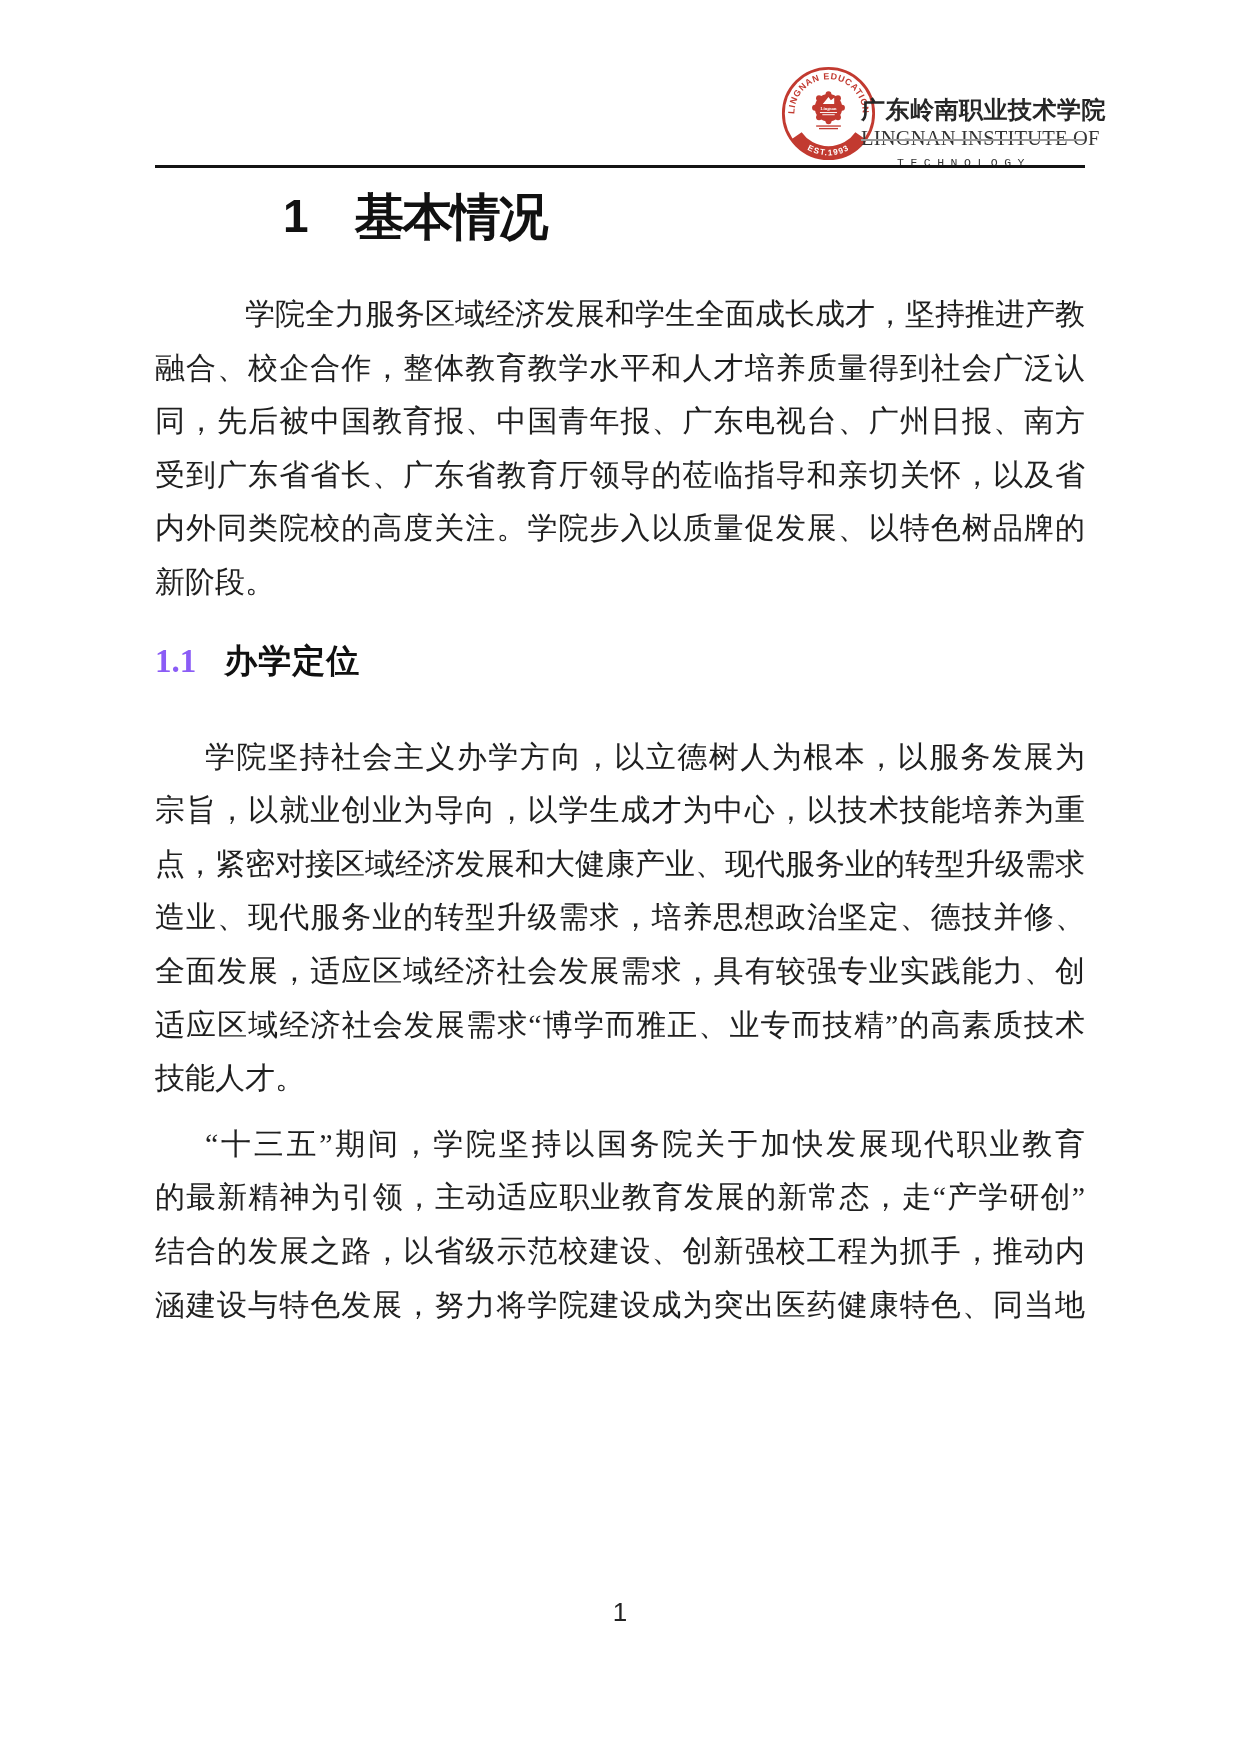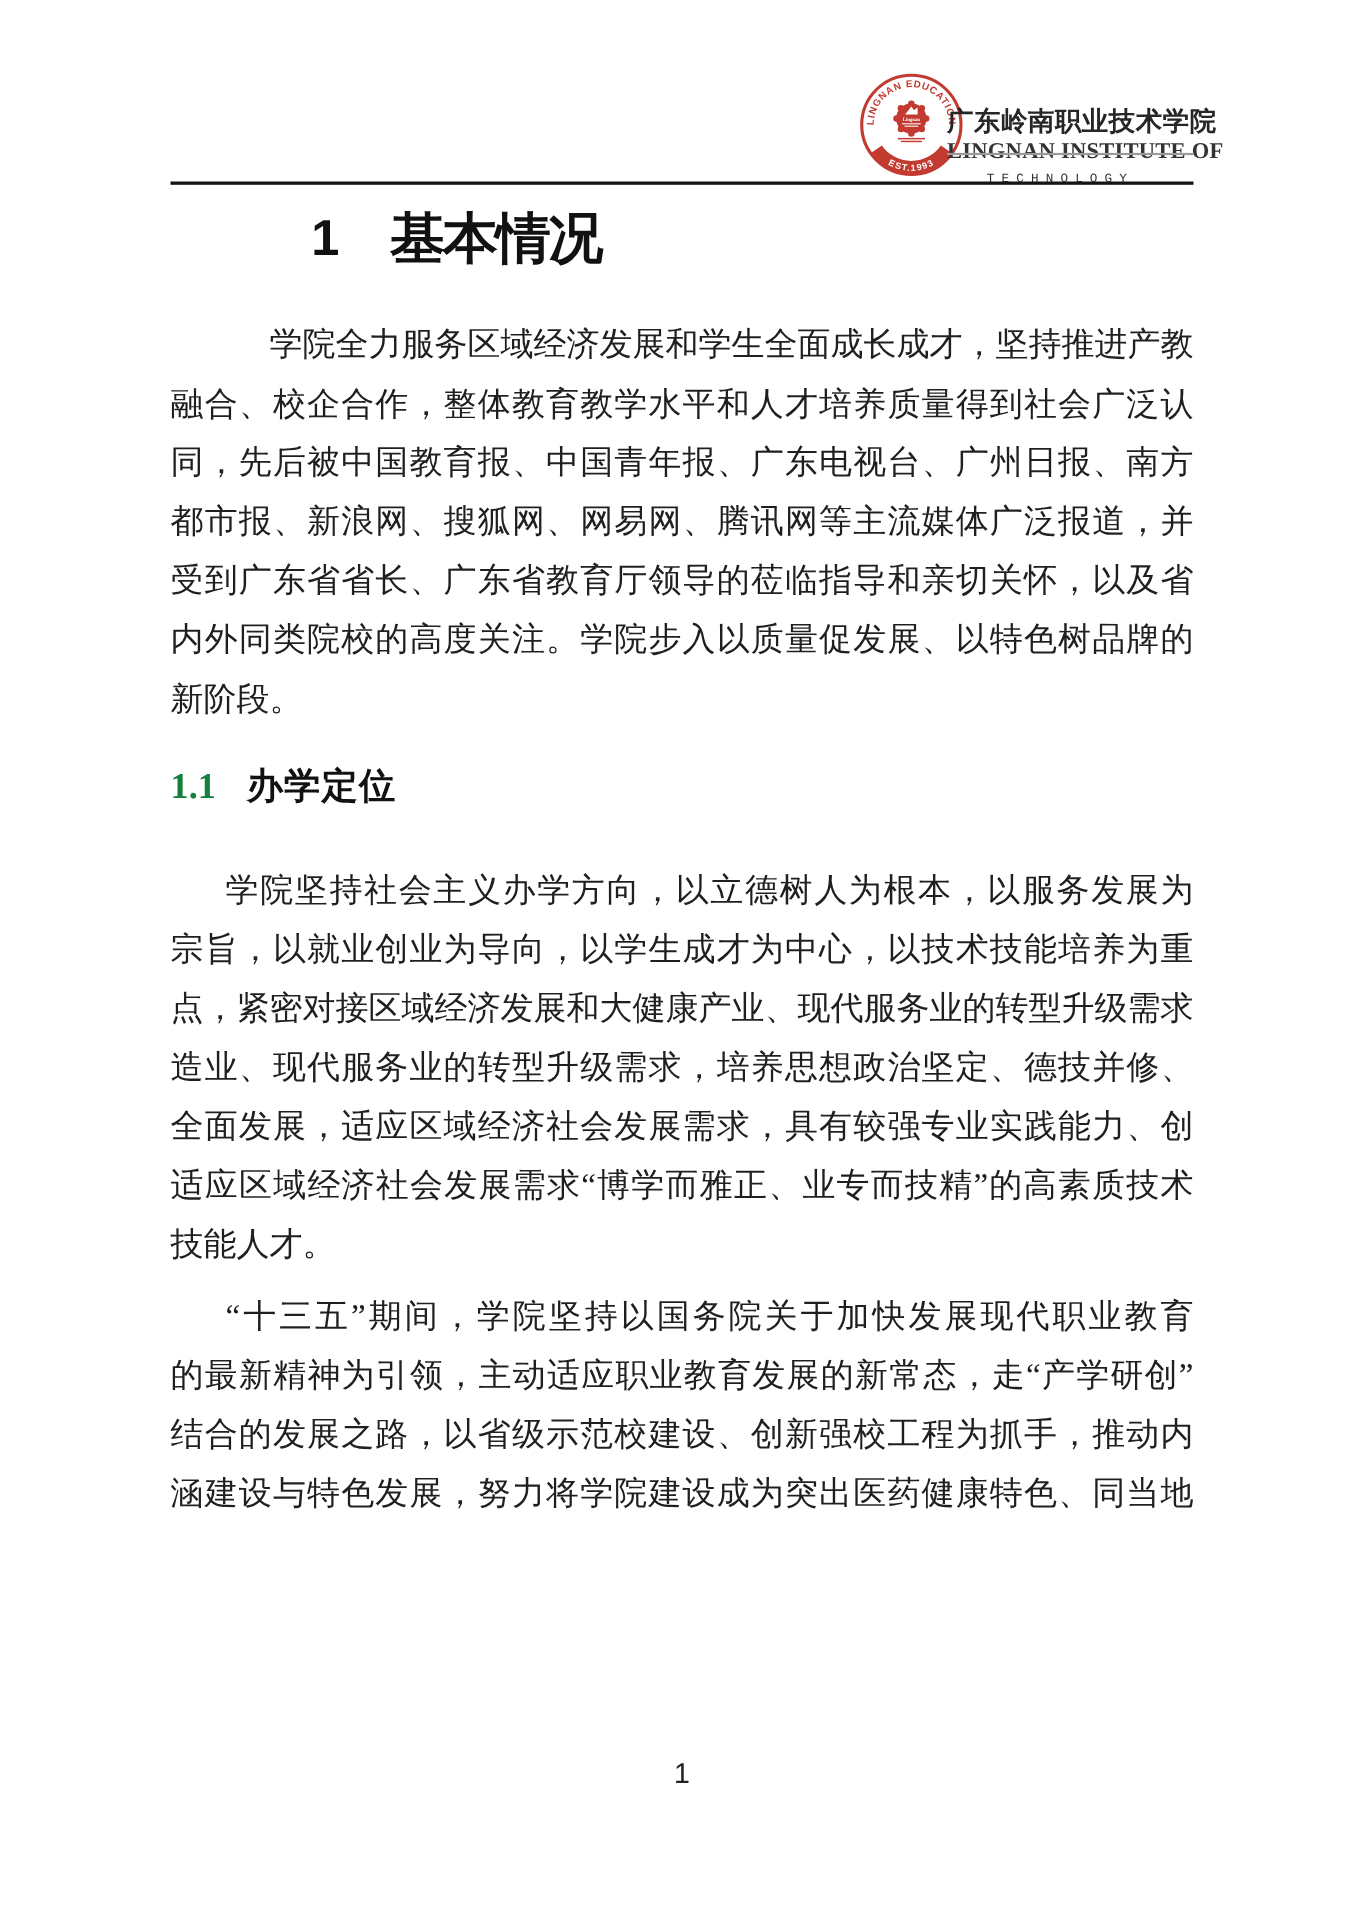--- a/index.html
+++ b/index.html
@@ -10,21 +10,21 @@
   }
   
   .logo-wrap{position:absolute;left:781px;top:66px;width:95px;height:95px;}
   .header-text{position:absolute;left:861px;top:94px;width:200px;text-align:center;}
   .inst-cn{
     font-family:"Liberation Sans","DejaVu Sans",sans-serif;
     font-weight:bold;font-size:24px;letter-spacing:0.5px;color:#262626;white-space:nowrap;
   }
   .inst-en{
     font-family:"Liberation Serif","DejaVu Serif",serif;
-    font-weight:bold;font-size:20.5px;color:#333;white-space:nowrap;margin-top:1px;letter-spacing:0.2px;text-align:center;
+    font-weight:normal;font-size:20.5px;color:#333;white-space:nowrap;margin-top:1px;letter-spacing:0.2px;text-align:center;
   }
   .en-underline{position:absolute;left:861px;top:139px;width:224px;height:2px;background:#9a9a9a;}
   .inst-en2{
     font-family:Liberation Mono, monospace;
     font-size:11.5px;color:#333;letter-spacing:6.5px;margin-top:6px;white-space:nowrap;
     padding-left:6px;
   }
   .header-rule{position:absolute;left:155px;top:165px;width:930px;height:2.6px;background:#141414;}
   
   .chapter-title{
@@ -47,21 +47,21 @@
   }
   .line{text-align:justify;text-align-last:justify;}
   .line.parend{text-align-last:left;}
   .line.ind90{text-indent:90px;}
   .line.ind50{text-indent:50px;}
   .section-heading{
     height:40px;line-height:40px;margin-top:32px;white-space:nowrap;
   }
   .sec-num{
     font-family:"Liberation Serif","DejaVu Serif",serif;
-    font-weight:bold;font-size:33px;color:#15803d;
+    font-weight:bold;font-size:33px;color:#8b5cf6;
   }
   .sec-gap{display:inline-block;width:28px;}
   .sec-title{
     font-family:"Liberation Sans","DejaVu Sans",sans-serif;
     font-weight:bold;font-size:33px;color:#111;letter-spacing:1px;
   }
   .para-s1{margin-top:49px;}
   .para-s2{margin-top:12px;}
   
   .footer{
@@ -124,21 +124,20 @@
     <span class="chapter-num">1</span><span class="chapter-gap"></span><span class="chapter-text">基本情况</span>
   </div>
 
   <div class="body">
 
 
     <div>
       <div class="line ind90">学院全力服务区域经济发展和学生全面成长成才，坚持推进产教</div>
       <div class="line">融合、校企合作，整体教育教学水平和人才培养质量得到社会广泛认</div>
       <div class="line">同，先后被中国教育报、中国青年报、广东电视台、广州日报、南方</div>
-      <div class="line">都市报、新浪网、搜狐网、网易网、腾讯网等主流媒体广泛报道，并</div>
       <div class="line">受到广东省省长、广东省教育厅领导的莅临指导和亲切关怀，以及省</div>
       <div class="line">内外同类院校的高度关注。学院步入以质量促发展、以特色树品牌的</div>
       <div class="line parend">新阶段。</div>
     </div>
 
     <div class="section-heading">
       <span class="sec-num">1.1</span><span class="sec-gap"></span><span class="sec-title">办学定位</span>
     </div>
 
     <div class="para-s1">

